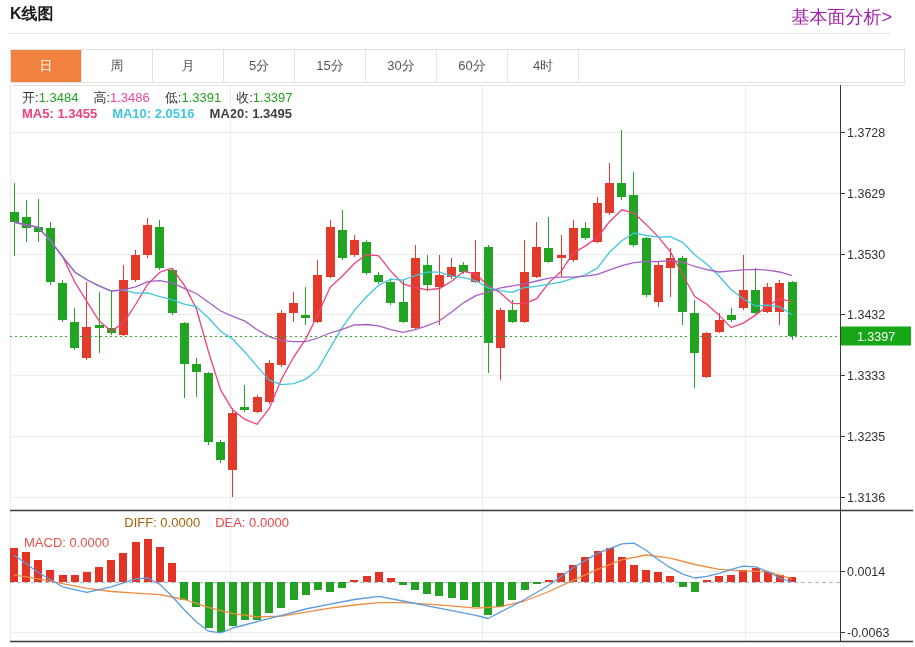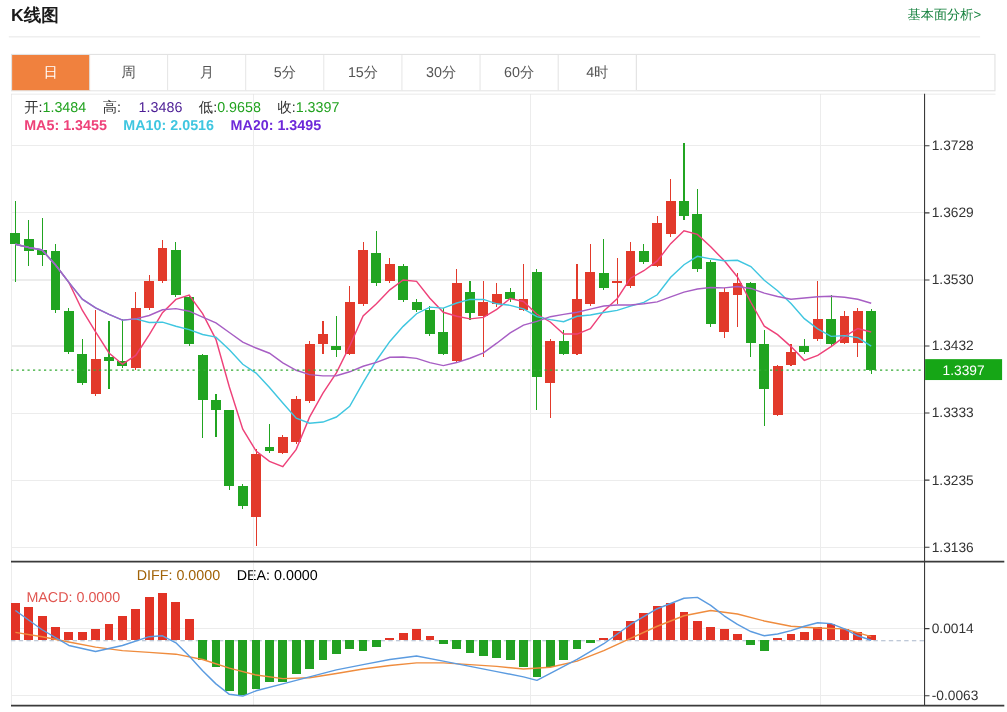--- a/index.html
+++ b/index.html
@@ -1,19 +1,19 @@
 <!DOCTYPE html>
 <html><head>
 <meta charset="utf-8">
 <style>
   html,body{margin:0;padding:0;background:#fff;width:915px;height:647px;overflow:hidden;
     font-family:"Liberation Sans","DejaVu Sans",sans-serif;}
   #stage{position:relative;width:899px;height:647px;background:#fff;}
   .page-title{position:absolute;left:10px;top:4px;font-size:16px;font-weight:bold;color:#1a1a1a;}
-  .fund-link{position:absolute;right:7px;top:5px;font-size:12px;color:#15803d;text-decoration:none;cursor:pointer;}
+  .fund-link{position:absolute;right:7px;top:5px;font-size:18px;color:#a21caf;text-decoration:none;cursor:pointer;}
   .title-divider{position:absolute;left:8px;right:8px;top:33px;border-top:1px solid #e8e8e8;height:0;}
   .tabbar{position:absolute;left:10px;top:49px;width:893px;height:32px;border:1px solid #e2e2e2;display:flex;background:#fff;}
   .tab{width:70px;height:32px;line-height:32px;text-align:center;font-size:13px;color:#555;
     border-right:1px solid #e2e2e2;cursor:pointer;flex:none;background:#fff;}
   .tab.active{background:#f0813e;color:#fff;}
   .tab-filler{flex:1;}
   .legend-row{position:absolute;display:flex;font-size:13px;white-space:nowrap;}
   .legend-row .item{margin-right:15px;}
   .legend-row .lab{color:#333;}
   #chart-svg{position:absolute;left:0;top:85px;}
@@ -34,33 +34,33 @@
       <div class="tab">5分</div>
       <div class="tab">15分</div>
       <div class="tab">30分</div>
       <div class="tab">60分</div>
       <div class="tab">4时</div>
       <div class="tab-filler"></div>
     </div>
 
   <div class="legend-row" id="ohlc-row" style="left:22px;top:89px;">
       <span class="item"><span class="lab">开:</span><span style="color: rgb(33, 162, 31);">1.3484</span></span>
-      <span class="item"><span class="lab">高:</span><span style="color: #4c1d95; margin-left: 16px;">1.3486</span></span>
-      <span class="item"><span class="lab">低:</span><span style="color: rgb(33, 162, 31);">0.9658</span></span>
+      <span class="item"><span class="lab">高:</span><span style="color: #ec4899;">1.3486</span></span>
+      <span class="item"><span class="lab">低:</span><span style="color: rgb(33, 162, 31);">1.3391</span></span>
       <span class="item"><span class="lab">收:</span><span style="color: rgb(33, 162, 31);">1.3397</span></span>
     </div>
   <div class="legend-row" id="ma-row" style="left:22px;top:106px;font-weight:bold;">
       <span class="item" style="color: rgb(238, 65, 121);">MA5: 1.3455</span>
       <span class="item" style="color: rgb(63, 198, 224);">MA10: 2.0516</span>
-      <span class="item" style="color: #6d28d9;">MA20: 1.3495</span>
+      <span class="item" style="color: #404040;">MA20: 1.3495</span>
     </div>
   <div class="legend-row" id="macd-row" style="left:24px;top:515px;">
       <span class="item" style="color: rgb(224, 85, 80); margin-top: 20px;">MACD: 0.0000</span>
       <span class="item" style="color: #a16207;">DIFF: 0.0000</span>
-      <span class="item" style="color: #000000;">DEA: 0.0000</span>
+      <span class="item" style="color: #ef4444;">DEA: 0.0000</span>
     </div>
 
   <svg id="chart-svg" width="915" height="562" viewBox="0 85 915 562">
       <g shape-rendering="crispEdges">
         <line x1="10" y1="132.5" x2="840" y2="132.5" stroke="#ececec" stroke-width="1"></line>
         <line x1="10" y1="193.5" x2="840" y2="193.5" stroke="#ececec" stroke-width="1"></line>
         <line x1="10" y1="254.5" x2="840" y2="254.5" stroke="#ececec" stroke-width="1"></line>
         <line x1="10" y1="314.5" x2="840" y2="314.5" stroke="#ececec" stroke-width="1"></line>
         <line x1="10" y1="375.5" x2="840" y2="375.5" stroke="#ececec" stroke-width="1"></line>
         <line x1="10" y1="436.5" x2="840" y2="436.5" stroke="#ececec" stroke-width="1"></line>

